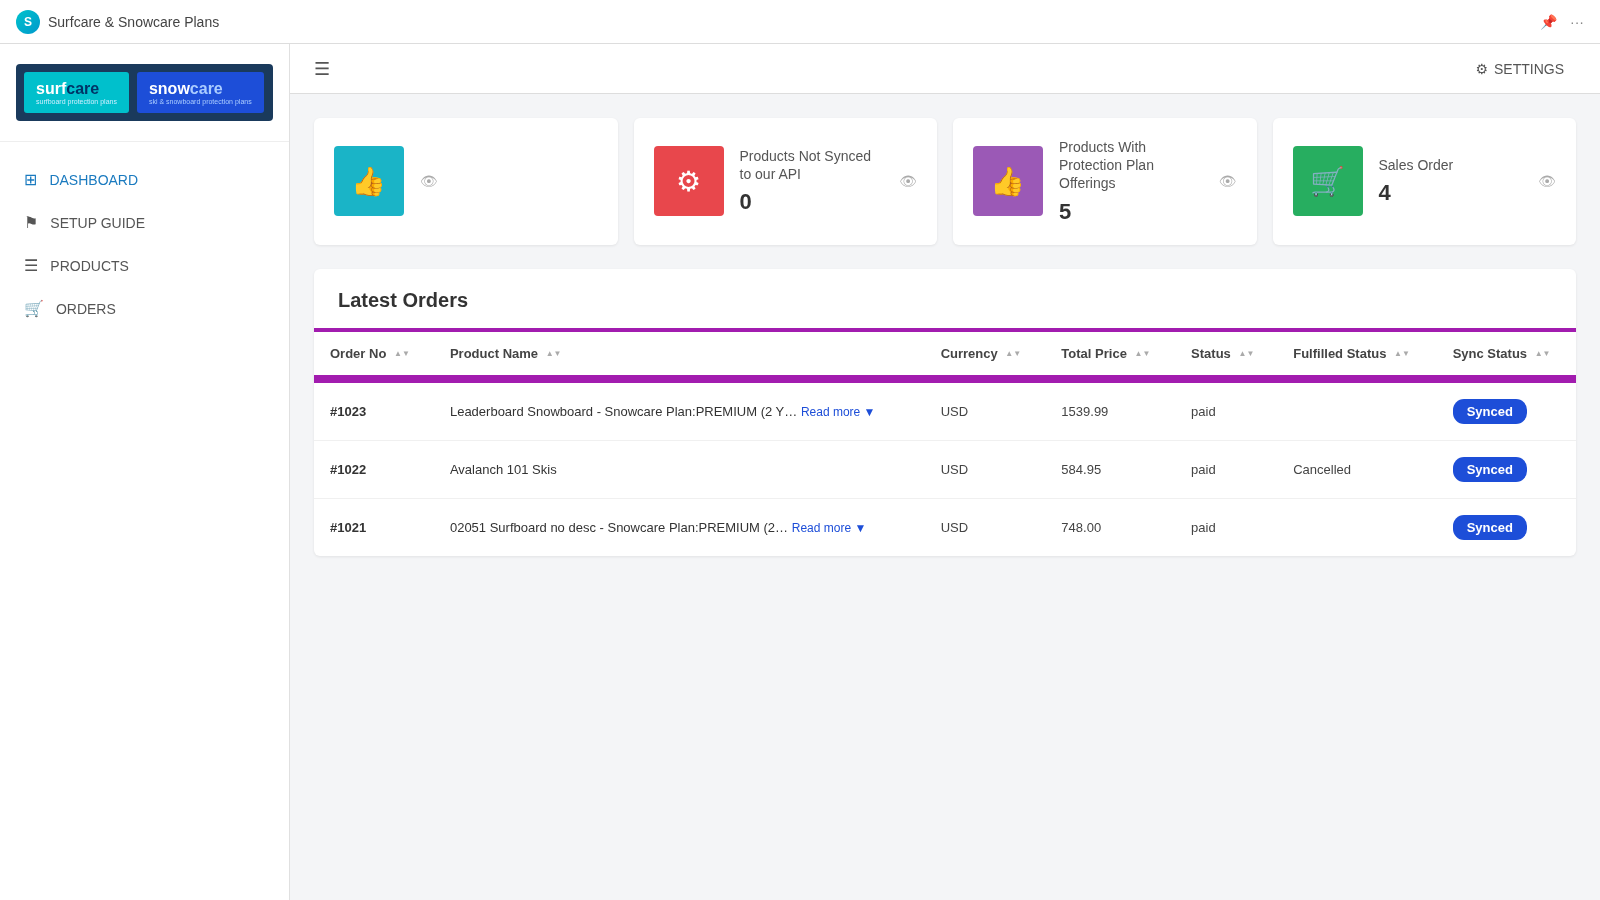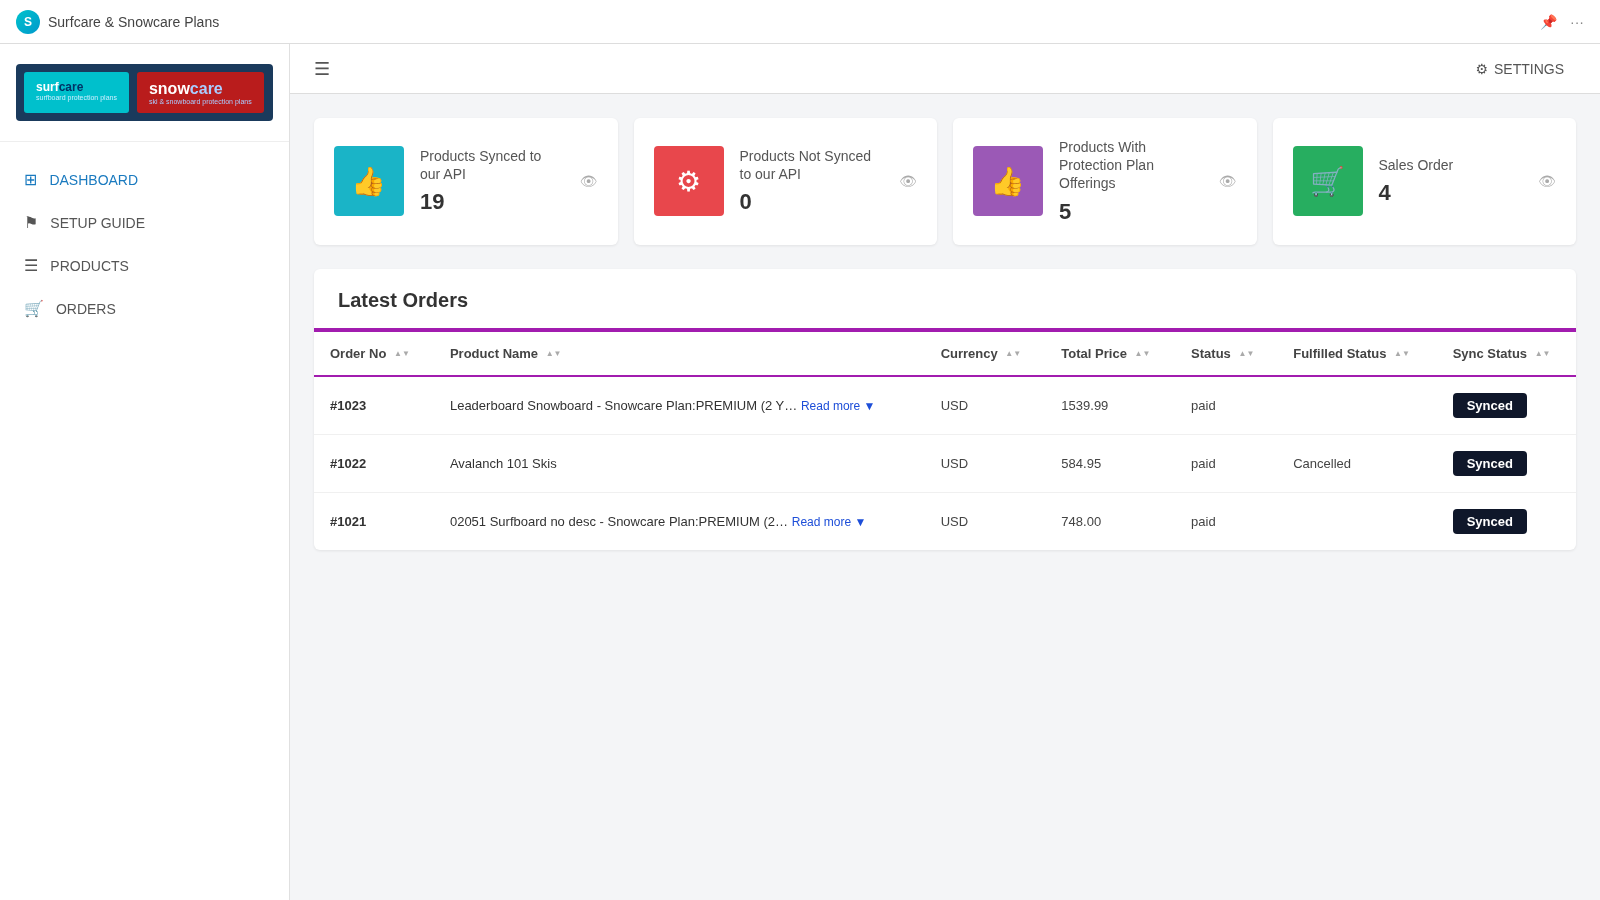--- a/index.html
+++ b/index.html
@@ -45,24 +45,24 @@
 
     .logo-block {
       display: flex;
       background: #1a3a5c;
       border-radius: 4px;
       overflow: hidden;
       padding: 8px;
       gap: 8px;
     }
     .logo-left { background: #00c0cc; padding: 8px 12px; border-radius: 3px; }
-    .logo-left .brand { font-size: 12px; font-weight: 900; color: white; }
+    .logo-left .brand { font-size: 16px; font-weight: 900; color: white; }
     .logo-left .brand span { color: #003366; }
     .logo-left .sub { font-size: 7px; color: #cceeff; }
-    .logo-right { background: #b91c1c; padding: 8px 12px; border-radius: 3px; }
+    .logo-right { background: #1d4ed8; padding: 8px 12px; border-radius: 3px; }
     .logo-right .brand { font-size: 16px; font-weight: 900; color: white; }
     .logo-right .brand span { color: #aaccff; }
     .logo-right .sub { font-size: 7px; color: #aaccff; }
 
     .sidebar-nav { padding: 16px 0; flex: 1; }
     .nav-item {
       display: flex; align-items: center; gap: 12px;
       padding: 12px 24px;
       cursor: pointer; color: #555;
       font-size: 14px; font-weight: 500;
@@ -140,21 +140,21 @@
       font-weight: 600;
       color: #333;
       border-bottom: 4px solid #a21caf;
     }
 
     table {
       width: 100%;
       border-collapse: collapse;
     }
     thead tr {
-      border-bottom: 2px solid #a21caf;
+      border-bottom: 8px solid #a21caf;
     }
     thead th {
       padding: 14px 16px;
       text-align: left;
       font-size: 13px;
       font-weight: 600;
       color: #444;
       white-space: nowrap;
     }
     thead th .sort-arrows {
@@ -172,24 +172,24 @@
       font-size: 13px;
       color: #444;
       vertical-align: middle;
     }
     .order-no { font-weight: 600; color: #333; }
     .product-name { color: #333; }
     .read-more { color: #666; font-size: 12px; cursor: pointer; }
     .read-more span { color: #1d4ed8; }
 
     .synced-badge {
-      background: #0f172a;
+      background: #1d4ed8;
       color: white;
       padding: 5px 14px;
-      border-radius: 4px;
+      border-radius: 11px;
       font-size: 13px;
       font-weight: 600;
       display: inline-block;
     }
   </style>
 </head>
 <body>
 
 <div class="title-bar">
   <div class="title-bar-icon">S</div>
@@ -245,24 +245,20 @@
         <span>SETTINGS</span>
       </div>
     </div>
 
     <div class="content-area">
 
       <div class="stat-cards">
 
         <div class="stat-card">
           <div class="stat-icon-box teal">👍</div>
-          <div class="stat-info">
-            <div class="stat-label">Products Synced to our API</div>
-            <div class="stat-value">19</div>
-          </div>
           <span class="stat-eye">👁</span>
         </div>
 
         <div class="stat-card">
           <div class="stat-icon-box red">⚙</div>
           <div class="stat-info">
             <div class="stat-label">Products Not Synced to our API</div>
             <div class="stat-value">0</div>
           </div>
           <span class="stat-eye">👁</span>

